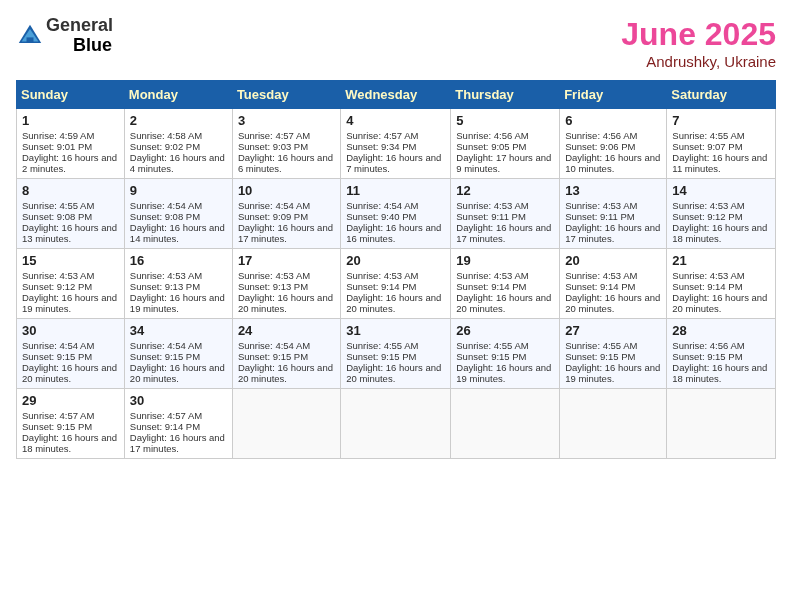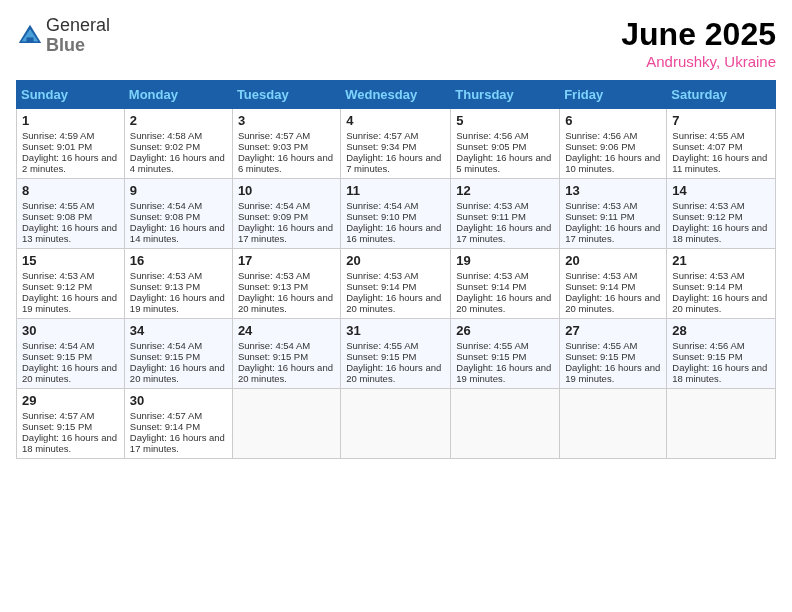--- a/index.html
+++ b/index.html
@@ -20,52 +20,53 @@
       display: flex;
       align-items: center;
     }
     .logo-text {
       display: flex;
       flex-direction: column;
       line-height: 1.1;
     }
     .logo-general {
       font-size: 18px;
-      font-weight: normal;
+      font-weight: bold;
       color: #333;
     }
     .logo-blue {
       font-size: 18px;
       font-weight: bold;
-      color: #737373;
+      color: #000000;
+      margin-left: 27px;
     }
     .logo-icon {
       width: 28px;
       height: 28px;
       margin-right: 2px;
     }
     .title-block {
       text-align: right;
     }
     .calendar-title {
       font-size: 32px;
       font-weight: bold;
-      color: #000000;
+      color: #ec4899;
     }
     .calendar-subtitle {
       font-size: 15px;
-      color: #ec4899;
+      color: #7f1d1d;
     }
     .calendar {
       width: 100%;
       border-collapse: collapse;
     }
     .calendar th {
       background-color: #1a5fa8;
-      color: #7dd3fc;
+      color: #fef9c3;
       font-size: 13px;
       font-weight: bold;
       padding: 6px 4px;
       text-align: left;
       border: 1px solid #1a5fa8;
     }
     .calendar td {
       vertical-align: top;
       border: 1px solid #ccc;
       padding: 4px 5px;
@@ -121,29 +122,29 @@
       <th>Friday</th>
       <th>Saturday</th>
     </tr>
   </thead>
   <tbody id="calendar-body">
   <tr>
         <td><span class="day-number">1</span><span>Sunrise: 4:59 AM</span><br><span>Sunset: 9:01 PM</span><br><span>Daylight: 16 hours and 2 minutes.</span></td>
         <td><span class="day-number">2</span><span>Sunrise: 4:58 AM</span><br><span>Sunset: 9:02 PM</span><br><span>Daylight: 16 hours and 4 minutes.</span></td>
         <td><span class="day-number">3</span><span>Sunrise: 4:57 AM</span><br><span>Sunset: 9:03 PM</span><br><span>Daylight: 16 hours and 6 minutes.</span></td>
         <td><span class="day-number">4</span><span>Sunrise: 4:57 AM</span><br><span>Sunset: 9:34 PM</span><br><span>Daylight: 16 hours and 7 minutes.</span></td>
-        <td><span class="day-number">5</span><span>Sunrise: 4:56 AM</span><br><span>Sunset: 9:05 PM</span><br><span>Daylight: 16 hours and 5 minutes.</span></td>
+        <td><span class="day-number">5</span><span>Sunrise: 4:56 AM</span><br><span>Sunset: 9:05 PM</span><br><span>Daylight: 17 hours and 9 minutes.</span></td>
         <td><span class="day-number">6</span><span>Sunrise: 4:56 AM</span><br><span>Sunset: 9:06 PM</span><br><span>Daylight: 16 hours and 10 minutes.</span></td>
-        <td><span class="day-number">7</span><span>Sunrise: 4:55 AM</span><br><span>Sunset: 4:07 PM</span><br><span>Daylight: 16 hours and 11 minutes.</span></td>
+        <td><span class="day-number">7</span><span>Sunrise: 4:55 AM</span><br><span>Sunset: 9:07 PM</span><br><span>Daylight: 16 hours and 11 minutes.</span></td>
       </tr>
       <tr>
         <td><span class="day-number">8</span><span>Sunrise: 4:55 AM</span><br><span>Sunset: 9:08 PM</span><br><span>Daylight: 16 hours and 13 minutes.</span></td>
         <td><span class="day-number">9</span><span>Sunrise: 4:54 AM</span><br><span>Sunset: 9:08 PM</span><br><span>Daylight: 16 hours and 14 minutes.</span></td>
         <td><span class="day-number">10</span><span>Sunrise: 4:54 AM</span><br><span>Sunset: 9:09 PM</span><br><span>Daylight: 16 hours and 17 minutes.</span></td>
-        <td><span class="day-number">11</span><span>Sunrise: 4:54 AM</span><br><span>Sunset: 9:10 PM</span><br><span>Daylight: 16 hours and 16 minutes.</span></td>
+        <td><span class="day-number">11</span><span>Sunrise: 4:54 AM</span><br><span>Sunset: 9:40 PM</span><br><span>Daylight: 16 hours and 16 minutes.</span></td>
         <td><span class="day-number">12</span><span>Sunrise: 4:53 AM</span><br><span>Sunset: 9:11 PM</span><br><span>Daylight: 16 hours and 17 minutes.</span></td>
         <td><span class="day-number">13</span><span>Sunrise: 4:53 AM</span><br><span>Sunset: 9:11 PM</span><br><span>Daylight: 16 hours and 17 minutes.</span></td>
         <td><span class="day-number">14</span><span>Sunrise: 4:53 AM</span><br><span>Sunset: 9:12 PM</span><br><span>Daylight: 16 hours and 18 minutes.</span></td>
       </tr>
       <tr>
         <td><span class="day-number">15</span><span>Sunrise: 4:53 AM</span><br><span>Sunset: 9:12 PM</span><br><span>Daylight: 16 hours and 19 minutes.</span></td>
         <td><span class="day-number">16</span><span>Sunrise: 4:53 AM</span><br><span>Sunset: 9:13 PM</span><br><span>Daylight: 16 hours and 19 minutes.</span></td>
         <td><span class="day-number">17</span><span>Sunrise: 4:53 AM</span><br><span>Sunset: 9:13 PM</span><br><span>Daylight: 16 hours and 20 minutes.</span></td>
         <td><span class="day-number">20</span><span>Sunrise: 4:53 AM</span><br><span>Sunset: 9:14 PM</span><br><span>Daylight: 16 hours and 20 minutes.</span></td>
         <td><span class="day-number">19</span><span>Sunrise: 4:53 AM</span><br><span>Sunset: 9:14 PM</span><br><span>Daylight: 16 hours and 20 minutes.</span></td>

